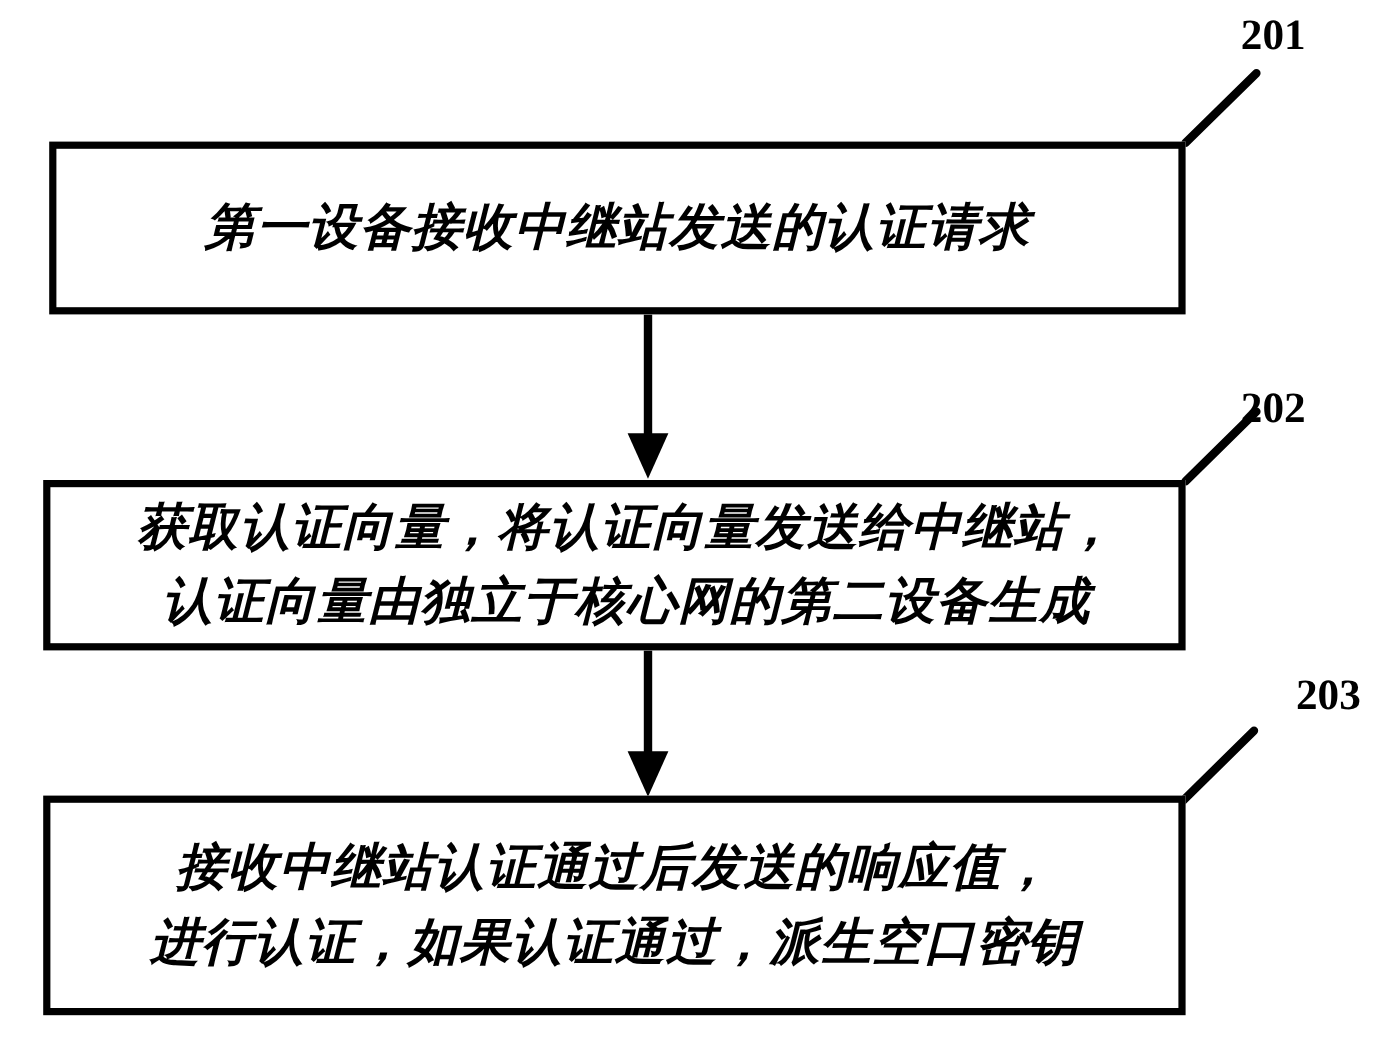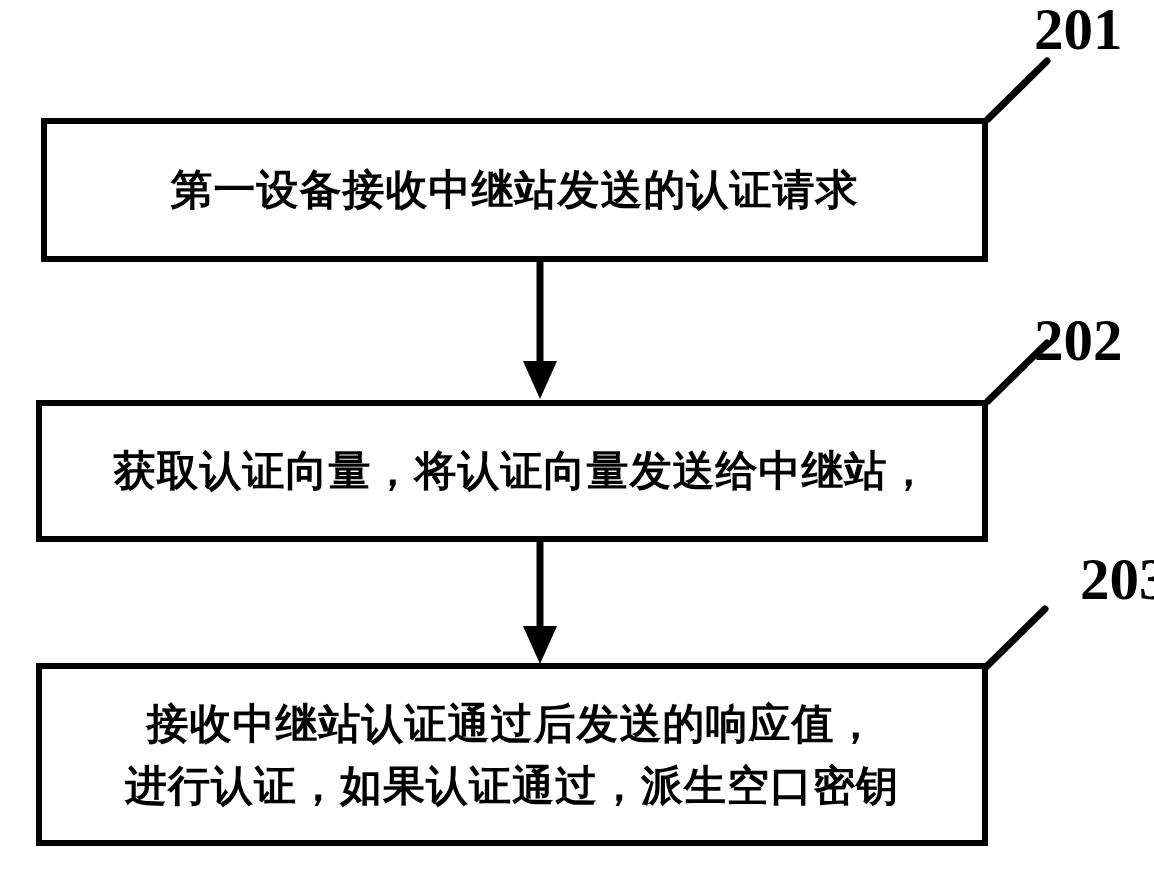--- a/index.html
+++ b/index.html
@@ -37,25 +37,26 @@
     font-size: 42px;
     letter-spacing: 1px;
     color: #000000;
   }
   #box-1 { left: 41px; top: 118px; width: 947px; height: 144px; }
   #box-2 { left: 36px; top: 400px; width: 952px; height: 142px; padding-left: 20px; }
   #box-3 { left: 36px; top: 663px; width: 952px; height: 183px; align-items: center; }
   .txt {
     line-height: 62px;
     white-space: nowrap;
+    font-style: italic;
   }
   .ref {
     position: absolute;
     font-weight: bold;
-    font-size: 59px;
+    font-size: 36px;
     line-height: 46px;
     color: #000000;
   }
   #label-1 { left: 1034px; top: 6px; }
   #label-2 { left: 1034px; top: 289px; margin-top: 28px; }
   #label-3 { left: 1048px; top: 556px; margin-left: 32px; }
 </style>
 </head>
 <body>
 
@@ -79,20 +80,21 @@
       <polygon points="540,664 523,626 557,626" fill="#000000"></polygon>
     </g>
   </svg>
 
   <div class="box" id="box-1">
     <div class="txt">第一设备接收中继站发送的认证请求</div>
   </div>
 
   <div class="box" id="box-2">
     <div class="txt">获取认证向量，将认证向量发送给中继站，</div>
+    <div class="txt">认证向量由独立于核心网的第二设备生成</div>
   </div>
 
   <div class="box" id="box-3">
     <div class="txt">接收中继站认证通过后发送的响应值，</div>
     <div class="txt">进行认证，如果认证通过，派生空口密钥</div>
   </div>
 
   <div class="ref" id="label-1">201</div>
   <div class="ref" id="label-2">202</div>
   <div class="ref" id="label-3">203</div>

